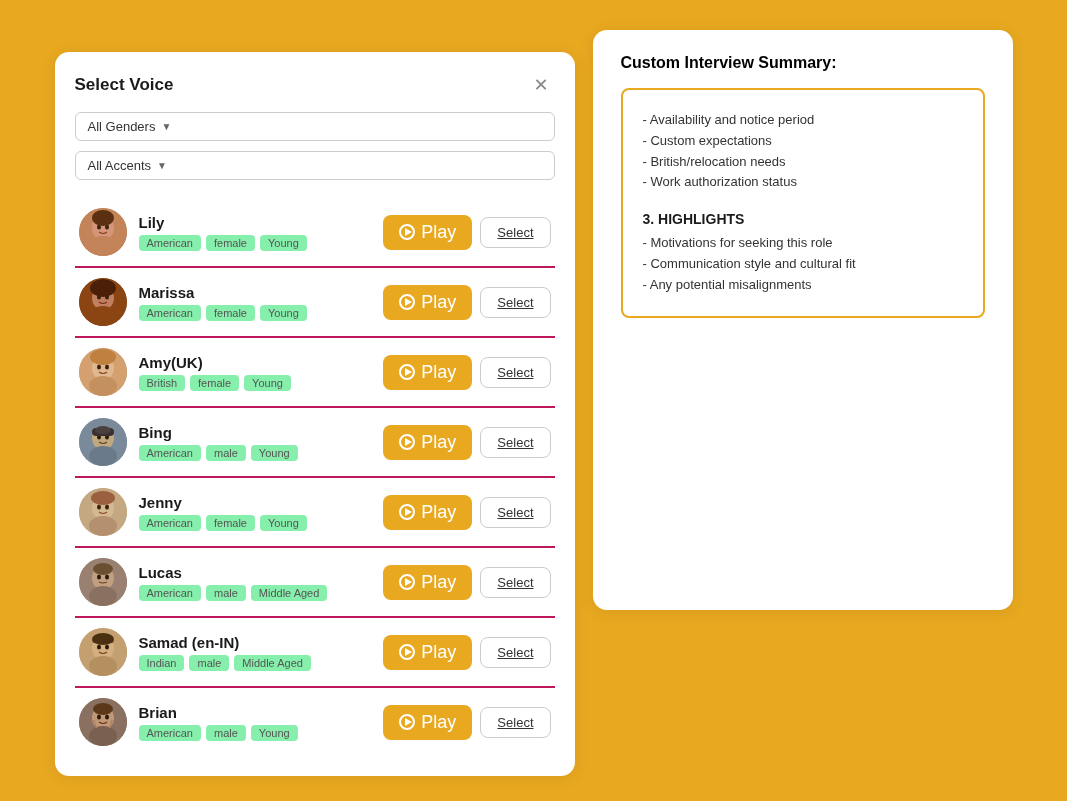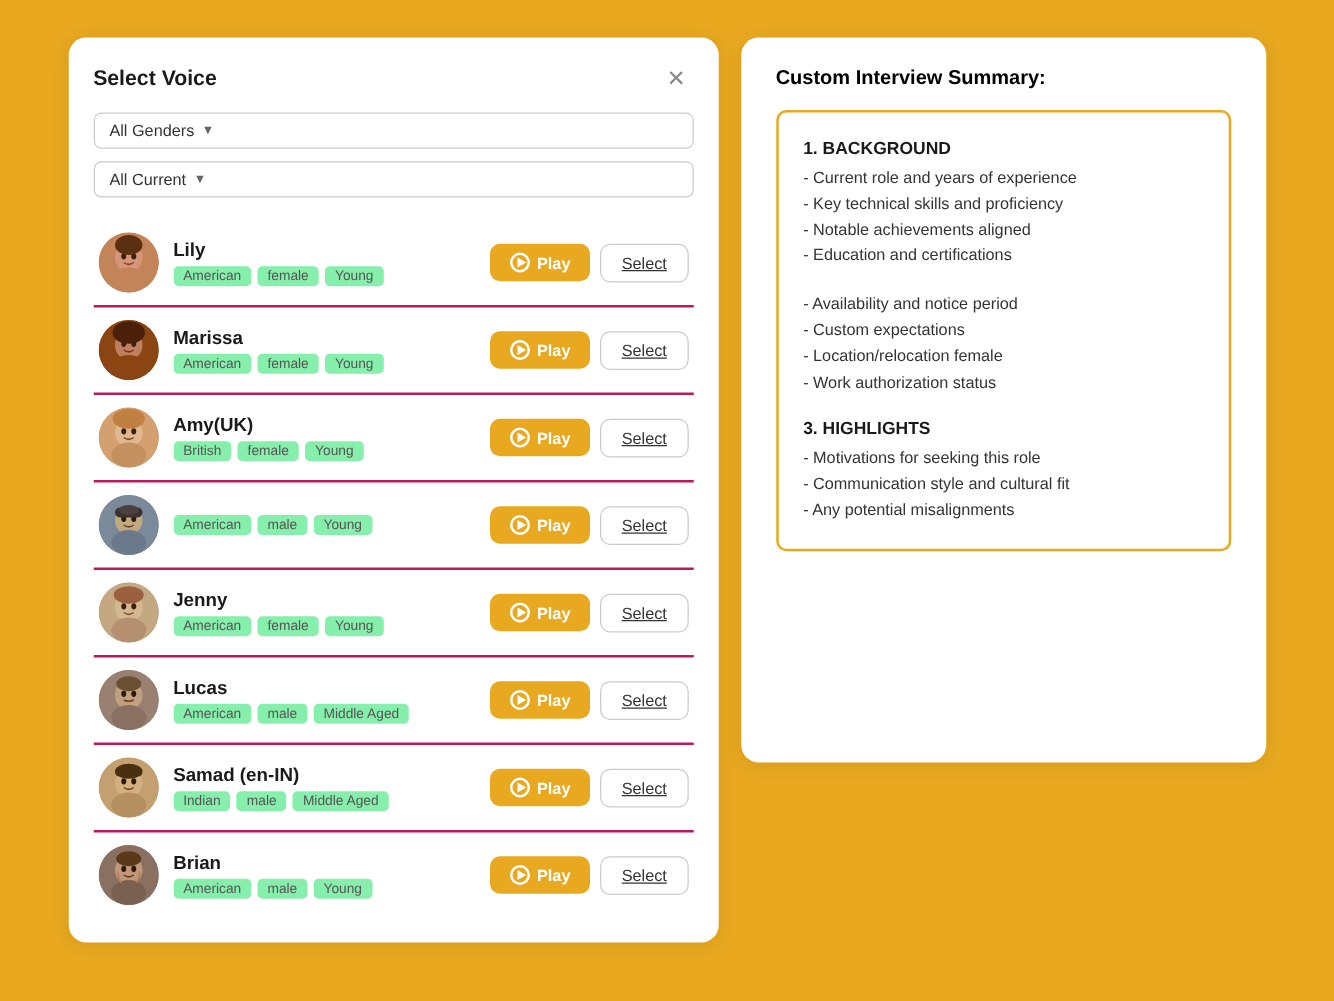--- a/index.html
+++ b/index.html
@@ -24,20 +24,21 @@
 
     
     .left-panel {
       background: #fff;
       border-radius: 14px;
       width: 520px;
       min-height: 720px;
       padding: 22px 20px 20px 20px;
       position: relative;
       box-shadow: 0 2px 16px rgba(0,0,0,0.08);
+      margin-top: 22px;
     }
     .panel-header {
       display: flex;
       align-items: center;
       justify-content: space-between;
       margin-bottom: 16px;
     }
     .panel-title {
       font-size: 17px;
       font-weight: 600;
@@ -128,22 +129,22 @@
       display: flex;
       align-items: center;
       gap: 8px;
       margin-left: 12px;
     }
     .play-btn {
       background: #E8A820;
       border: none;
       border-radius: 8px;
       color: #fff;
-      font-size: 13px;
-      font-weight: 700;
+      font-size: 18px;
+      font-weight: 400;
       cursor: pointer;
       padding: 7px 16px;
       display: flex;
       align-items: center;
       gap: 6px;
       white-space: nowrap;
     }
     .play-icon {
       display: inline-block;
       width: 16px;
@@ -233,21 +234,21 @@
       <span class="panel-title">Select Voice</span>
       <button class="close-btn">✕</button>
     </div>
     <div class="filters">
 
     <button class="filter-dropdown">
           <span>All Genders</span>
           <span class="chevron">▼</span>
         </button>
         <button class="filter-dropdown">
-          <span>All Current</span>
+          <span>All Accents</span>
           <span class="chevron">▼</span>
         </button>
       </div>
     <div class="voice-list">
 
     <div class="voice-item">
     <div class="avatar avatar-lily">
       <svg viewBox="0 0 48 48" xmlns="http://www.w3.org/2000/svg">
     <rect width="48" height="48" rx="24" fill="#c4845a"></rect>
     <ellipse cx="24" cy="20" rx="11" ry="12" fill="#d4957a"></ellipse>
@@ -337,20 +338,21 @@
     <ellipse cx="24" cy="20" rx="11" ry="12" fill="#c0a880"></ellipse>
     <ellipse cx="24" cy="38" rx="14" ry="10" fill="#6a7a8a"></ellipse>
     <ellipse cx="20" cy="19" rx="2" ry="2.5" fill="#2a1a08"></ellipse>
     <ellipse cx="28" cy="19" rx="2" ry="2.5" fill="#2a1a08"></ellipse>
     <path d="M20 24 Q24 27 28 24" stroke="#6a4020" stroke-width="1.2" fill="none"></path>
     <rect x="13" y="10" width="22" height="8" rx="4" fill="#3a3030"></rect>
     <ellipse cx="24" cy="12" rx="8" ry="4" fill="#4a4040"></ellipse>
   </svg>
     </div>
     <div class="voice-info">
+      <div class="voice-name">Bing</div>
       <div class="voice-tags">
               <span class="tag">American</span>
               <span class="tag">male</span>
               <span class="tag">Young</span>
             </div>
     </div>
     <div class="voice-actions">
       <button class="play-btn">
         <span class="play-icon"></span>
         <span>Play</span>
@@ -473,31 +475,24 @@
       <button class="select-btn">Select</button>
     </div>
   </div>
       </div>
   </div>
 
   <div class="right-panel">
     <div class="summary-title">Custom Interview Summary:</div>
     <div class="summary-box">
 
-    <div class="summary-section">
-          <div class="section-heading">1. BACKGROUND</div>
-          <div class="section-item">- Current role and years of experience</div>
-          <div class="section-item">- Key technical skills and proficiency</div>
-          <div class="section-item">- Notable achievements aligned</div>
-          <div class="section-item">- Education and certifications</div>
-        </div>
         <div class="summary-section">
           <div class="section-item">- Availability and notice period</div>
           <div class="section-item">- Custom expectations</div>
-          <div class="section-item">- Location/relocation female</div>
+          <div class="section-item">- British/relocation needs</div>
           <div class="section-item">- Work authorization status</div>
         </div>
         <div class="summary-section">
           <div class="section-heading">3. HIGHLIGHTS</div>
           <div class="section-item">- Motivations for seeking this role</div>
           <div class="section-item">- Communication style and cultural fit</div>
           <div class="section-item">- Any potential misalignments</div>
         </div>
       </div>
   </div>

